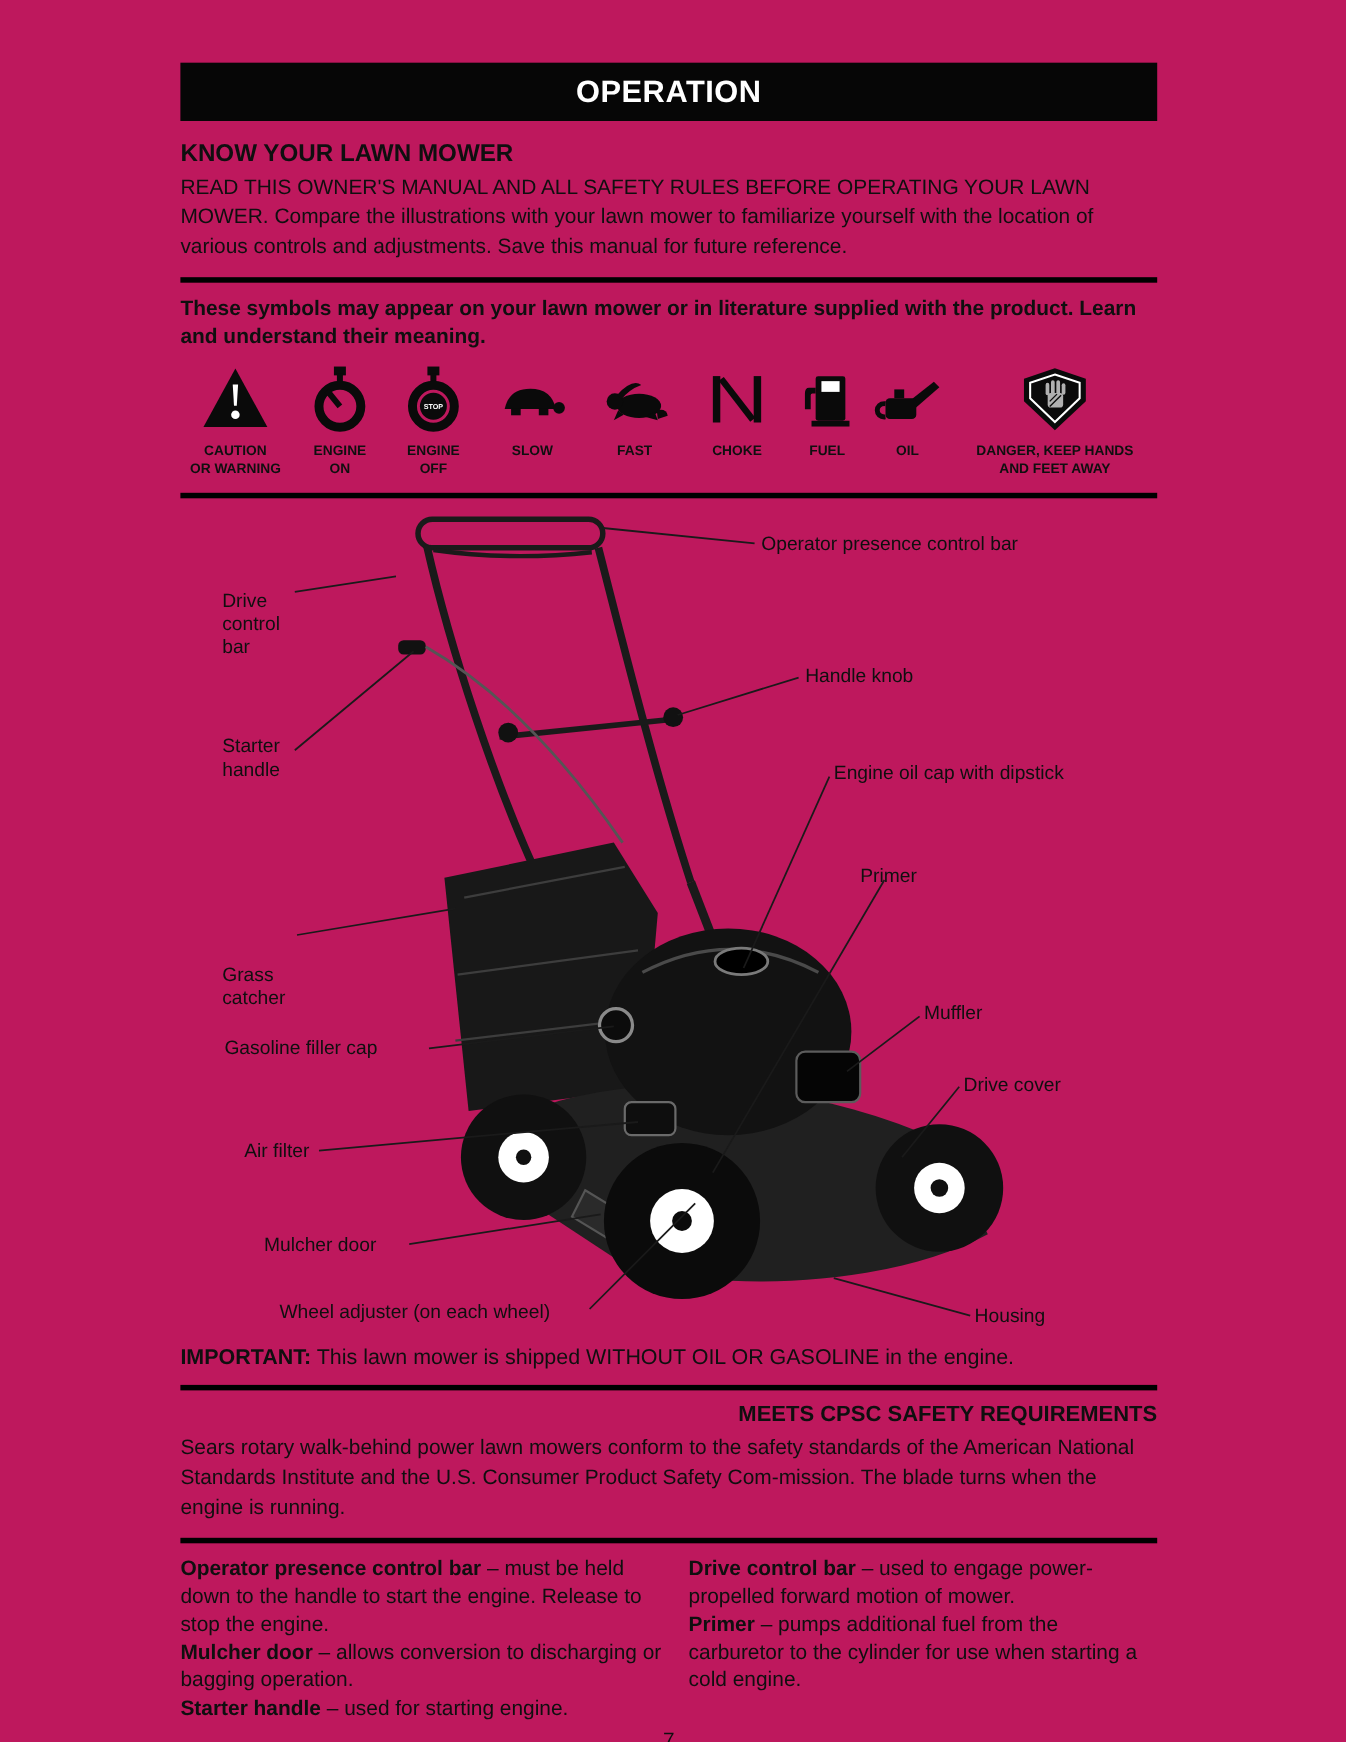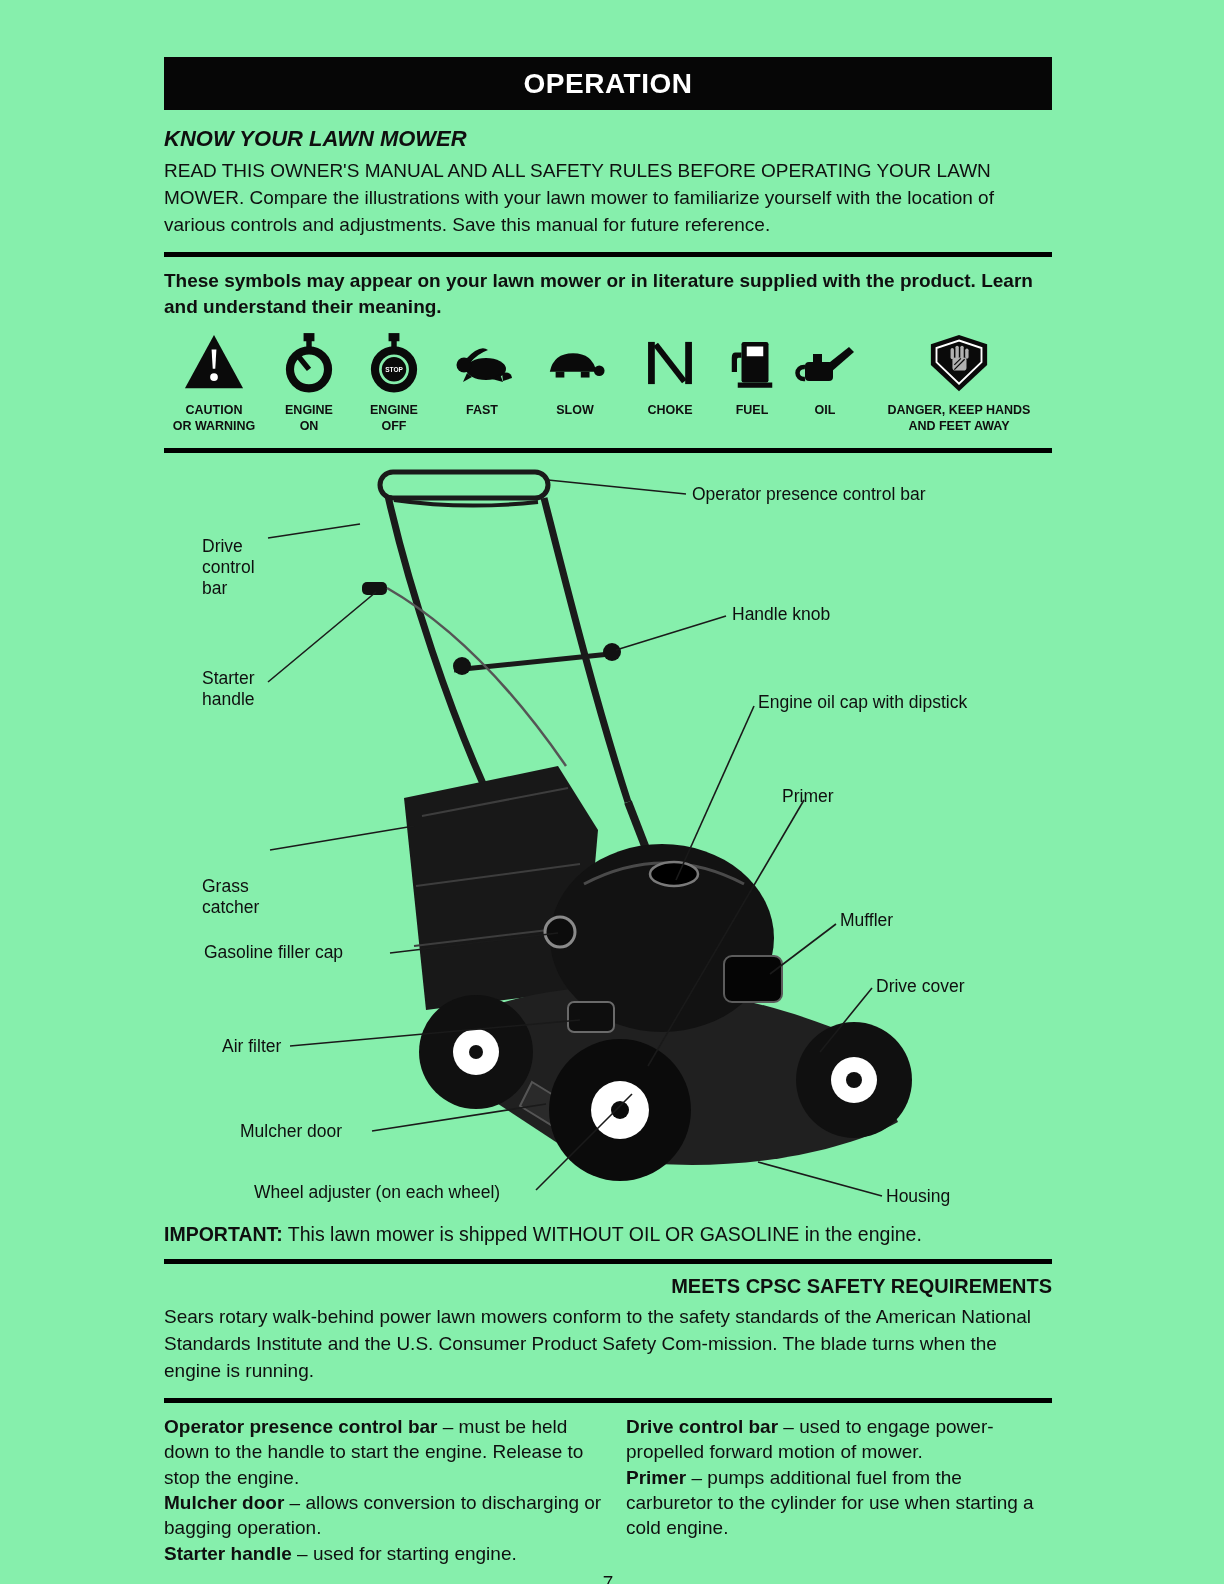--- a/index.html
+++ b/index.html
@@ -1,28 +1,28 @@
 <!DOCTYPE html>
 <html><head>
 <meta charset="utf-8">
 <style>
   * { margin:0; padding:0; box-sizing:border-box; }
   html,body { background:#ffffff; }
   .page {
-    width:1224px; height:1584px; position:relative; background:#86efac;
+    width:1224px; height:1584px; position:relative; background:#be185d;
     font-family:"Liberation Sans", sans-serif; color:#0f0f0f; overflow:hidden;
   }
   .content { position:absolute; left:164px; top:57px; width:888px; }
 
   .title-bar {
     background:#060606; color:#fff; text-align:center;
     font-size:28px; font-weight:bold; letter-spacing:.5px;
     height:53px; line-height:53px;
   }
-  .h-know { font-size:22px; font-weight:bold; margin:16px 0 6px;font-style:italic; }
+  .h-know { font-size:22px; font-weight:bold; margin:16px 0 6px; }
   .body-text { font-size:19px; line-height:1.42; }
   .rule { height:5px; background:#000; margin:13px 0 11px; }
 
   .sym-intro { font-size:19px; font-weight:bold; line-height:1.35; margin-bottom:8px; }
   .symbols { display:flex; justify-content:space-between; align-items:flex-start; }
   .sym { display:flex; flex-direction:column; align-items:center; }
   .sym-icon { height:72px; display:flex; align-items:center; justify-content:center; }
   .sym-label {
     font-size:12.5px; font-weight:bold; text-align:center;
     white-space:pre-line; line-height:1.3; margin-top:3px;
@@ -95,44 +95,44 @@
             <rect x="29" y="7" width="6" height="14" fill="#0a0a0a"></rect>
             <circle cx="32" cy="40" r="21" fill="none" stroke="#0a0a0a" stroke-width="9"></circle>
             <circle cx="32" cy="40" r="13.5" fill="#0a0a0a"></circle>
             <text x="32" y="43" font-size="7.2" font-weight="bold" fill="#fff" text-anchor="middle">STOP</text>
           </svg>
         </div>
         <div class="sym-label">ENGINE
 OFF</div>
       </div>
 
+      <div class="sym" style="width:90px">
+        <div class="sym-icon">
+          <svg viewBox="0 0 64 36" width="62" height="36">
+            <path d="M6 27 Q10 8 30 8 Q50 8 54 27 Z" fill="#0a0a0a"></path>
+            <circle cx="57" cy="26" r="5.5" fill="#0a0a0a"></circle>
+            <rect x="12" y="27" width="9" height="6" fill="#0a0a0a"></rect>
+            <rect x="38" y="27" width="9" height="6" fill="#0a0a0a"></rect>
+          </svg>
+        </div>
+        <div class="sym-label">SLOW</div>
+      </div>
+
       <div class="sym" style="width:86px">
         <div class="sym-icon">
           <svg viewBox="0 0 64 42" width="64" height="42">
             <ellipse cx="36" cy="27" rx="20" ry="11" fill="#0a0a0a"></ellipse>
             <circle cx="14" cy="23" r="7.5" fill="#0a0a0a"></circle>
             <path d="M16 17 Q30 2 38 8 Q27 12 20 21 Z" fill="#0a0a0a"></path>
             <path d="M52 31 q9 -2 10 5 l-9 3 z" fill="#0a0a0a"></path>
             <path d="M22 35 l-9 5 4 -9 z" fill="#0a0a0a"></path>
             <path d="M42 37 l11 3 -3 -8 z" fill="#0a0a0a"></path>
           </svg>
         </div>
         <div class="sym-label">FAST</div>
-      </div>
-
-      <div class="sym" style="width:90px">
-        <div class="sym-icon">
-          <svg viewBox="0 0 64 36" width="62" height="36">
-            <path d="M6 27 Q10 8 30 8 Q50 8 54 27 Z" fill="#0a0a0a"></path>
-            <circle cx="57" cy="26" r="5.5" fill="#0a0a0a"></circle>
-            <rect x="12" y="27" width="9" height="6" fill="#0a0a0a"></rect>
-            <rect x="38" y="27" width="9" height="6" fill="#0a0a0a"></rect>
-          </svg>
-        </div>
-        <div class="sym-label">SLOW</div>
       </div>
 
       <div class="sym" style="width:90px">
         <div class="sym-icon">
           <svg viewBox="0 0 64 58" width="54" height="56">
             <rect x="6" y="4" width="8" height="50" fill="#0a0a0a"></rect>
             <rect x="50" y="4" width="8" height="50" fill="#0a0a0a"></rect>
             <line x1="15" y1="7" x2="49" y2="51" stroke="#0a0a0a" stroke-width="7"></line>
           </svg>
         </div>

